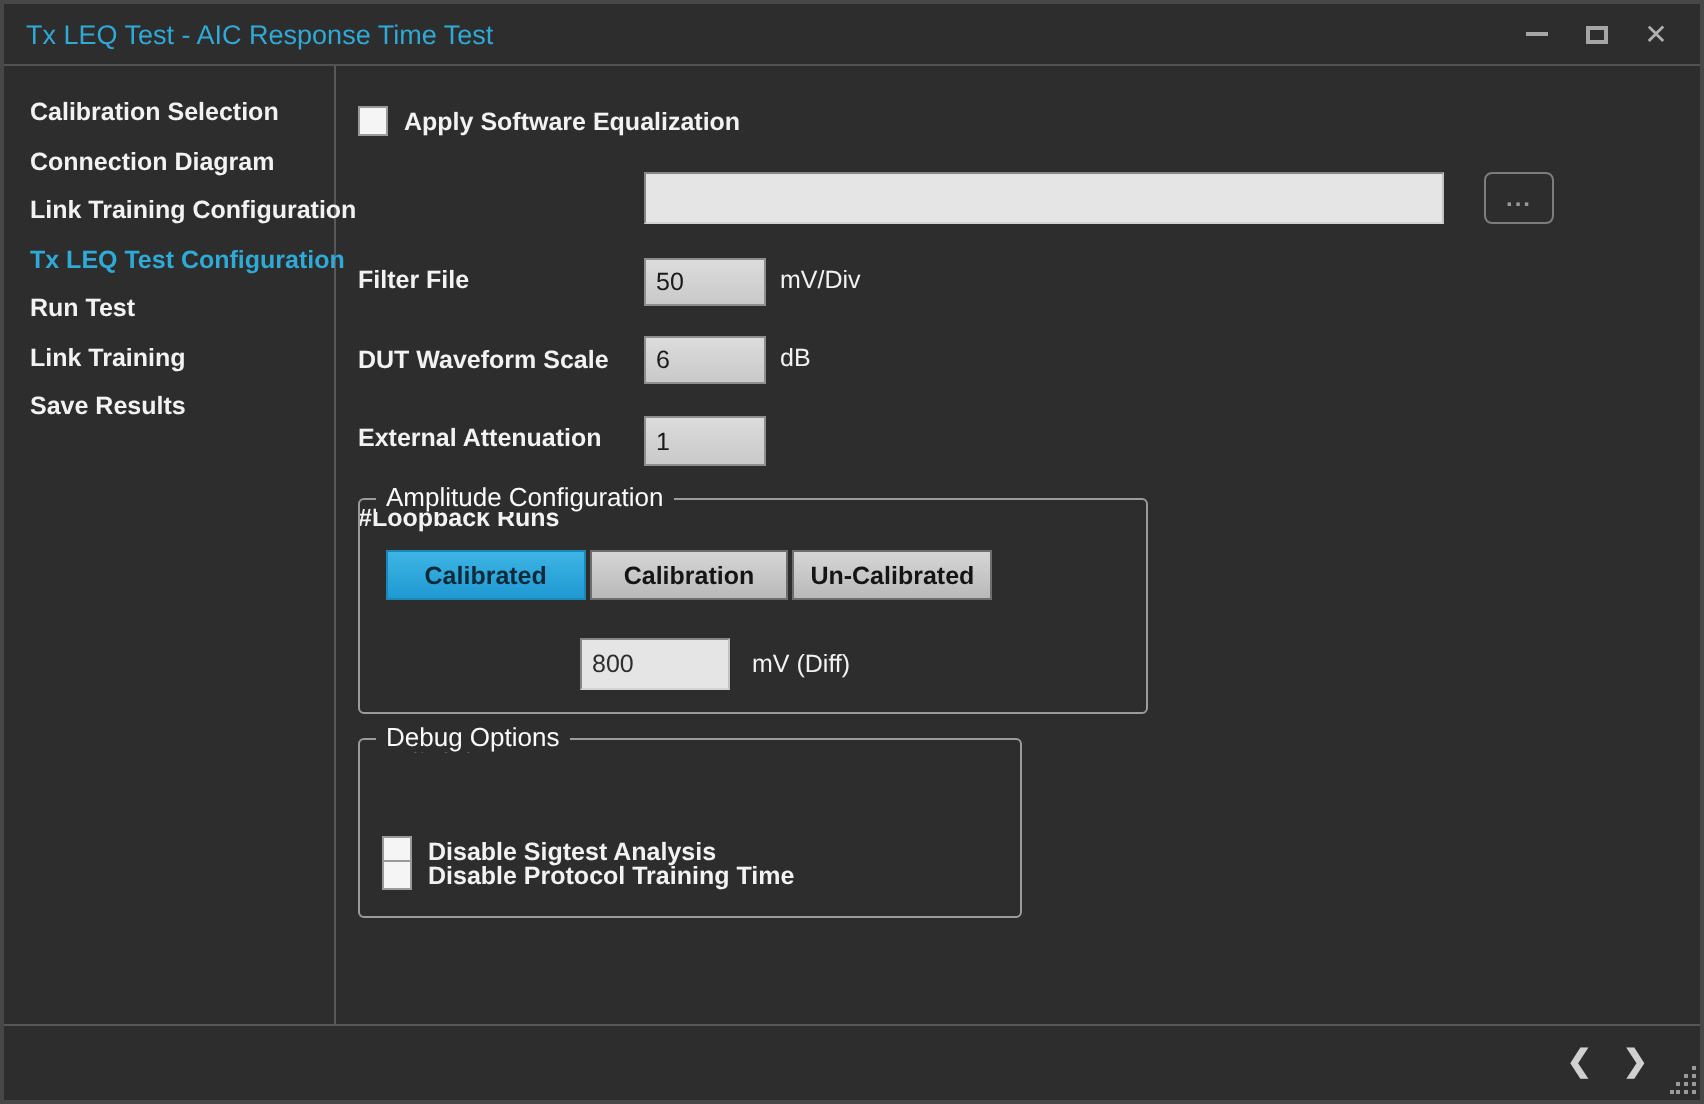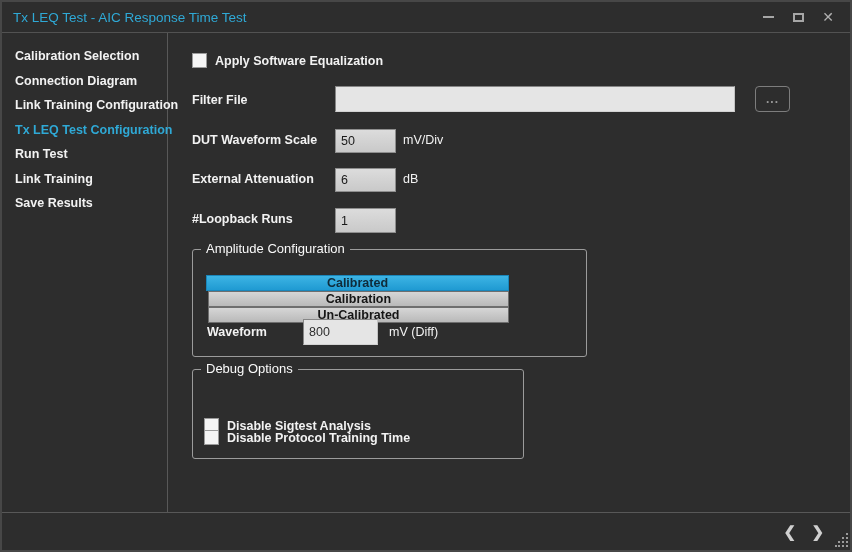--- a/index.html
+++ b/index.html
@@ -12,43 +12,43 @@
   }
   
   .titlebar { height:31px; display:flex; align-items:center; border-bottom:1px solid #525252; }
   .title { color:#2fa9d6; font-size:13.5px; padding-left:11px; white-space:nowrap; }
   .win-controls { margin-left:auto; display:flex; align-items:center; gap:10px; padding-right:12px; }
   .win-btn { width:20px; height:20px; display:flex; align-items:center; justify-content:center; cursor:pointer; }
   .glyph-min { display:block; width:11px; border-top:2px solid #a6a6a6; }
   .glyph-max { display:block; width:11px; height:9px; border:2px solid #a6a6a6; }
   .glyph-close { color:#b0b0b0; font-size:14px; line-height:14px; }
   
-  .app-body { display:flex; height:479px;gap:13px; }
+  .app-body { display:flex; height:479px; }
   .sidebar { width:166px; flex-shrink:0; border-right:1px solid #585858; padding-top:11px; }
   .nav-item { height:24.5px; line-height:24.5px; padding-left:13px; font-size:12.5px; font-weight:600;
               color:#f2f2f2; white-space:nowrap; cursor:pointer; }
   .nav-item.selected { color:#2fa9d6; }
   .content { position:relative; flex:1; color:#f2f2f2; font-size:12.5px; }
-  .lbl { position:absolute; font-weight:600; white-space:nowrap; }
+  .lbl { position:absolute; font-weight:600; white-space:nowrap;margin-top:40px; }
   .unit { position:absolute; font-weight:400; white-space:nowrap; }
   .cb-row { position:absolute; display:flex; align-items:center; gap:8px; }
   .checkbox { width:15px; height:15px; background:#f5f5f5; border:1px solid #9a9a9a; flex-shrink:0; cursor:pointer; }
   .cb-label { font-weight:600; white-space:nowrap; }
   input.field { position:absolute; font-family:"Liberation Sans",sans-serif; font-size:12.5px; padding:0 5px; outline:none; }
   .input-light { background:linear-gradient(#dcdcdc,#c9c9c9); color:#1a1a1a; border:1px solid #8e8e8e; }
   .input-gray  { background:#e5e5e5; color:#2e2e2e; border:1px solid #868686;
                  border-bottom-color:#d2d2d2; border-right-color:#c2c2c2; }
   .browse-btn { position:absolute; width:35px; height:26px; background:#2d2d2d; border:1px solid #7d7d7d;
                 border-radius:4px; color:#9a9a9a; font-weight:bold; font-size:12px; letter-spacing:1px;
                 display:flex; align-items:center; justify-content:center; cursor:pointer; }
   
   .group { position:absolute; border:1px solid #9b9b9b; border-radius:3px; }
   .group-title { position:absolute; top:-9px; left:8px; background:#2d2d2d; padding:0 5px;
                  font-size:13px; color:#fafafa; white-space:nowrap; }
-  .seg-row { position:absolute; left:13px; top:25px; width:303px; height:25px; display:flex;flex-direction:column; }
+  .seg-row { position:absolute; left:13px; top:25px; width:303px; height:25px; display:flex; }
   .seg { flex:1; display:flex; align-items:center; justify-content:center; font-size:12.5px; font-weight:600;
          color:#151515; background:linear-gradient(#d6d6d6,#b9b9b9); border:1px solid #6e6e6e; cursor:pointer; }
   .seg + .seg { margin-left:2px; }
   .seg.selected { background:linear-gradient(#3db4e4,#1f9ad2); border-color:#1a86ba; color:#0f2b3a; }
   
   .footer { position:relative; height:36px; border-top:1px solid #585858; }
   .chev { position:absolute; top:50%; transform:translateY(-50%); color:#d0d0d0; font-size:15px;
           font-weight:bold; cursor:pointer; line-height:1; }
   .chev.prev { right:54px; }
   .chev.next { right:26px; }

